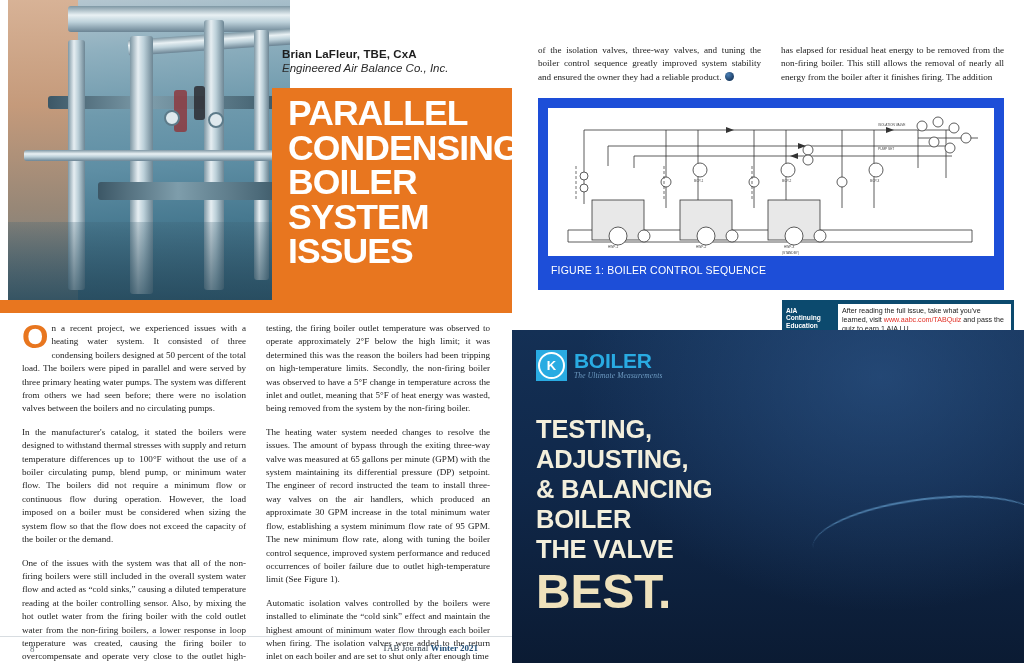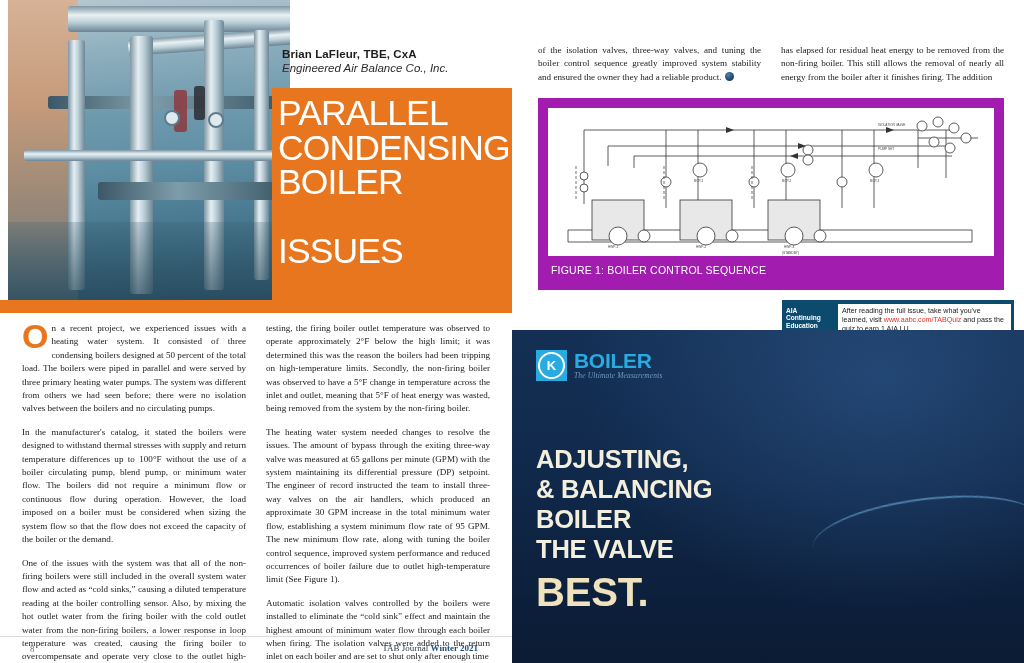--- a/index.html
+++ b/index.html
@@ -20,22 +20,22 @@
   .floorline{position:absolute;left:0;bottom:0;width:100%;height:78px;
     background:linear-gradient(180deg,rgba(60,96,114,.25),rgba(36,70,88,.75));}
   .valve{position:absolute;background:#8d3a3f;border-radius:3px;opacity:.85;}
   .gauge{position:absolute;width:12px;height:12px;border-radius:50%;background:#dfe9ee;border:2px solid #5d7b8a;}
 
   .byline{position:absolute;left:282px;top:48px;width:225px;}
   .byline .name{font-family:"Liberation Sans",sans-serif;font-weight:bold;font-size:11.5px;color:#1d1d1d;letter-spacing:.1px;}
   .byline .company{font-family:"Liberation Sans",sans-serif;font-style:italic;font-size:11.5px;color:#2a2a2a;margin-top:2px;}
 
   .title-block{position:absolute;left:272px;top:88px;width:240px;height:212px;background:#E8761F;}
-  .title-block h1{margin:0;padding:8px 12px 0 6px;color:#fff;font-family:"Liberation Sans",sans-serif;
-    font-weight:normal;font-size:35.5px;line-height:.975;letter-spacing:-0.9px;}
+  .title-block h1{margin:0;padding:8px 12px 0 16px;color:#fff;font-family:"Liberation Sans",sans-serif;
+    font-weight:bold;font-size:35.5px;line-height:.975;letter-spacing:-0.9px;}
 
   .orange-band{position:absolute;left:0;top:300px;width:512px;height:13px;background:#E8761F;}
 
   .cols{position:absolute;left:22px;top:322px;width:468px;display:flex;gap:20px;}
   .col{width:224px;}
   .col p{margin:0 0 10px 0;font-size:9.1px;line-height:13.4px;color:#1b1b1b;text-align:justify;font-family:"Liberation Serif",serif;}
   .dropcap{float:left;font-family:"Liberation Sans",sans-serif;font-weight:bold;font-size:34px;line-height:27px;
     color:#E8761F;margin:1px 3px 0 0;}
 
   .footer{position:absolute;left:0;bottom:0;width:512px;height:26px;border-top:1px solid #d8dde1;}
@@ -45,21 +45,21 @@
 
   
   .right-page{position:absolute;left:512px;top:0;width:512px;height:663px;background:#fff;}
 
   .topcols{position:absolute;left:26px;top:44px;width:466px;display:flex;gap:20px;}
   .topcol{width:223px;}
   .topcol p{margin:0;font-size:9.1px;line-height:13.4px;color:#1b1b1b;text-align:justify;}
   .endmark{display:inline-block;width:9px;height:9px;border-radius:50%;
     background:radial-gradient(circle at 35% 30%,#4a7fb5,#1d3f66 70%);vertical-align:-1px;margin-left:3px;}
 
-  .fig-wrap{position:absolute;left:26px;top:98px;width:466px;height:192px;background:#a21caf;}
+  .fig-wrap{position:absolute;left:26px;top:98px;width:466px;height:192px;background:#1d4ed8;}
   .fig-inner{position:absolute;left:10px;top:10px;width:446px;height:148px;background:#fff;overflow:hidden;}
   .fig-caption{position:absolute;left:13px;top:166px;font-family:"Liberation Sans",sans-serif;
     font-weight:bold;font-size:10.5px;color:#fff;letter-spacing:.2px;}
   .fig-caption span{font-weight:normal;}
 
   .aia-box{position:absolute;left:782px;top:280px;width:232px;height:41px;background:#0c4a6e;display:flex;align-items:center;margin-top:20px;}
   .aia-left{width:50px;padding:3px 2px 0 4px;color:#fff;font-family:"Liberation Sans",sans-serif;font-size:6.6px;line-height:7.6px;font-weight:bold;}
   .aia-left .prov{font-weight:normal;opacity:.92;}
   .aia-right{flex:1;background:#fff;margin:3px 3px 3px 0;padding:3px 4px;
     font-family:"Liberation Sans",sans-serif;font-size:7.1px;line-height:9.2px;color:#1a1a1a;}
@@ -77,21 +77,21 @@
 
   .logo-row{position:absolute;left:24px;top:20px;display:flex;align-items:center;gap:7px;}
   .logo-sq{width:31px;height:31px;background:#29ABE2;display:flex;align-items:center;justify-content:center;}
   .logo-circ{width:23px;height:23px;border-radius:50%;border:2px solid #fff;display:flex;align-items:center;justify-content:center;
     font-family:"Liberation Sans",sans-serif;font-weight:bold;font-size:13px;color:#fff;}
   .logo-txt .k{font-family:"Liberation Sans",sans-serif;font-weight:bold;font-size:21px;color:#29ABE2;letter-spacing:-.3px;line-height:20px;}
   .logo-txt .tag{font-family:"Liberation Serif",serif;font-style:italic;font-size:7.4px;color:#6f9dc4;letter-spacing:.2px;text-align:center;}
 
   .ad-head{position:absolute;left:24px;top:84px;width:230px;font-family:"Liberation Sans",sans-serif;
     font-weight:bold;font-size:25.5px;line-height:30px;color:#F3EFDC;letter-spacing:-.2px;}
-  .ad-head .best{display:block;font-size:40px;line-height:48px;color:#EFE2BC;margin-top:4px;}
+  .ad-head .best{display:block;font-size:48px;line-height:48px;color:#EFE2BC;margin-top:4px;}
 </style>
 </head>
 <body>
 
 <div class="page">
 
   <div class="left-page">
 
     <div class="hero-photo">
       <div class="warm"></div>
@@ -114,21 +114,21 @@
     <div class="byline">
       <div class="name">Brian LaFleur, TBE, CxA</div>
       <div class="company">Engineered Air Balance Co., Inc.</div>
     </div>
 
     <div class="title-block">
       <h1>
         <span>PARALLEL</span><br>
         <span>CONDENSING</span><br>
         <span>BOILER</span><br>
-        <br>
+        <span>SYSTEM</span><br>
         <span>ISSUES</span>
       </h1>
     </div>
 
     <div class="orange-band"></div>
 
     <div class="cols">
       <div class="col">
         <p><span class="dropcap">O</span><span>n a recent project, we experienced issues with a heating water system. It consisted of three condensing boilers designed at 50 percent of the total load. The boilers were piped in parallel and were served by three primary heating water pumps. The system was different from others we had seen before; there were no isolation valves between the boilers and no circulating pumps.</span></p>
         <p>In the manufacturer's catalog, it stated the boilers were designed to withstand thermal stresses with supply and return temperature differences up to 100°F without the use of a boiler circulating pump, blend pump, or minimum water flow. The boilers did not require a minimum flow or continuous flow during operation. However, the load imposed on a boiler must be considered when sizing the system flow so that the flow does not exceed the capacity of the boiler or the demand.</p>
@@ -256,21 +256,21 @@
       <div class="logo-sq">
         <div class="logo-circ">K</div>
       </div>
       <div class="logo-txt">
         <div class="k">BOILER</div>
         <div class="tag">The Ultimate Measurements</div>
       </div>
     </div>
 
     <div class="ad-head">
-      <br>
+      <span>TESTING,</span><br>
       <span>ADJUSTING,</span><br>
       <span>&amp; BALANCING</span><br>
       <span>BOILER</span><br>
       <span>THE VALVE</span>
       <span class="best">BEST.</span>
     </div>
 
   </div>
 
 </div>

